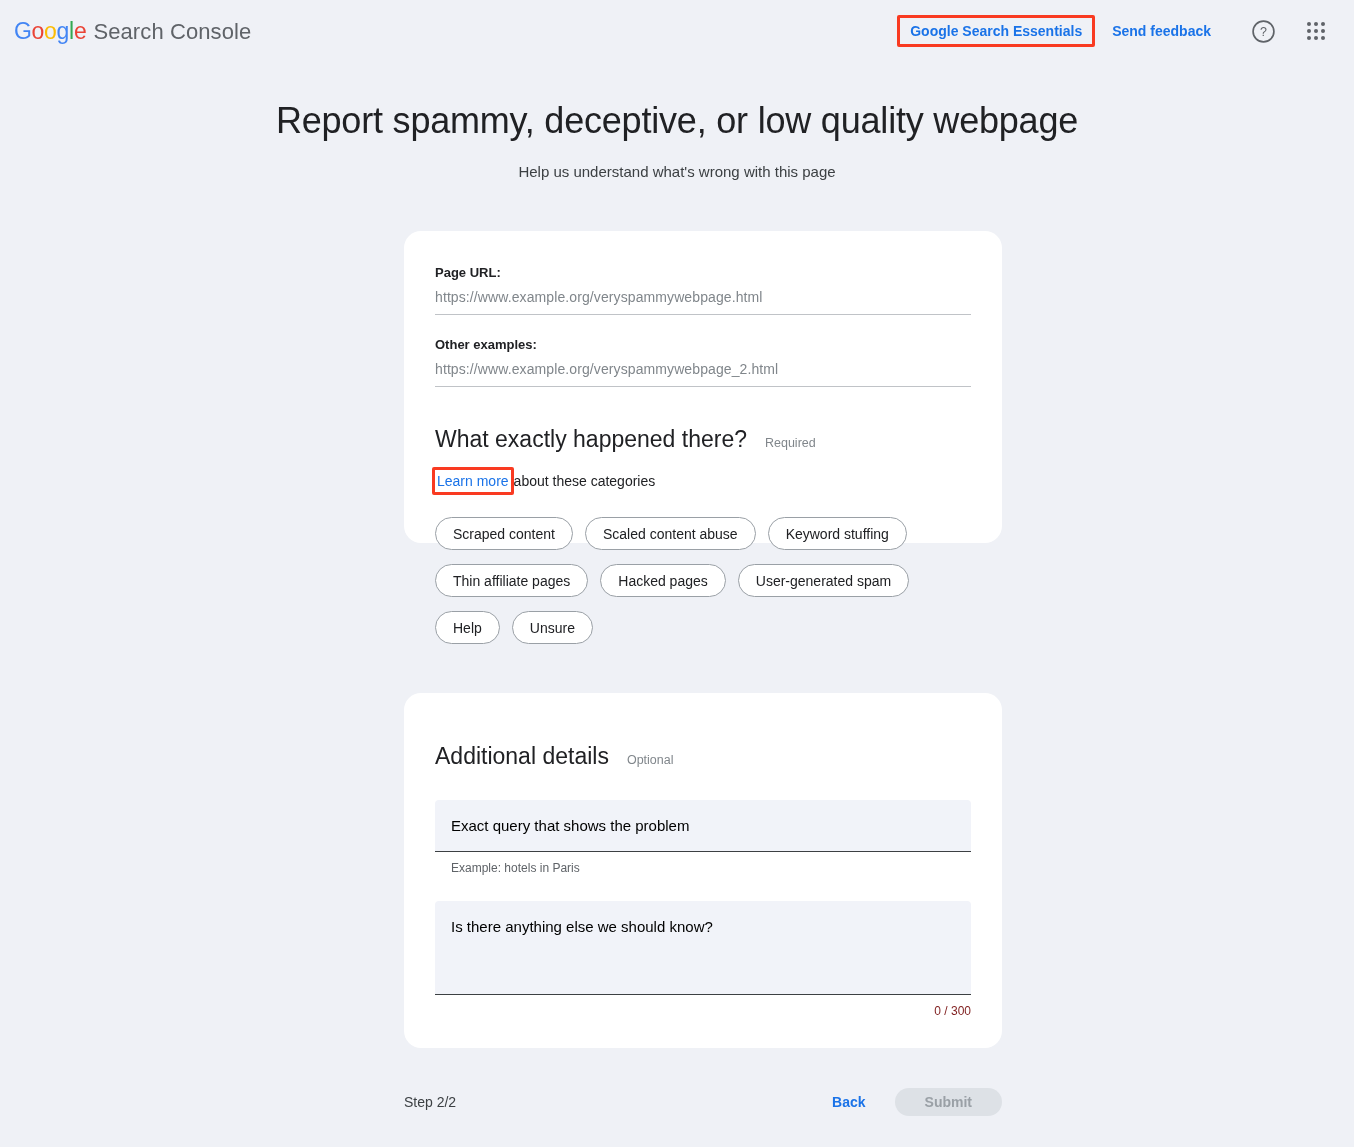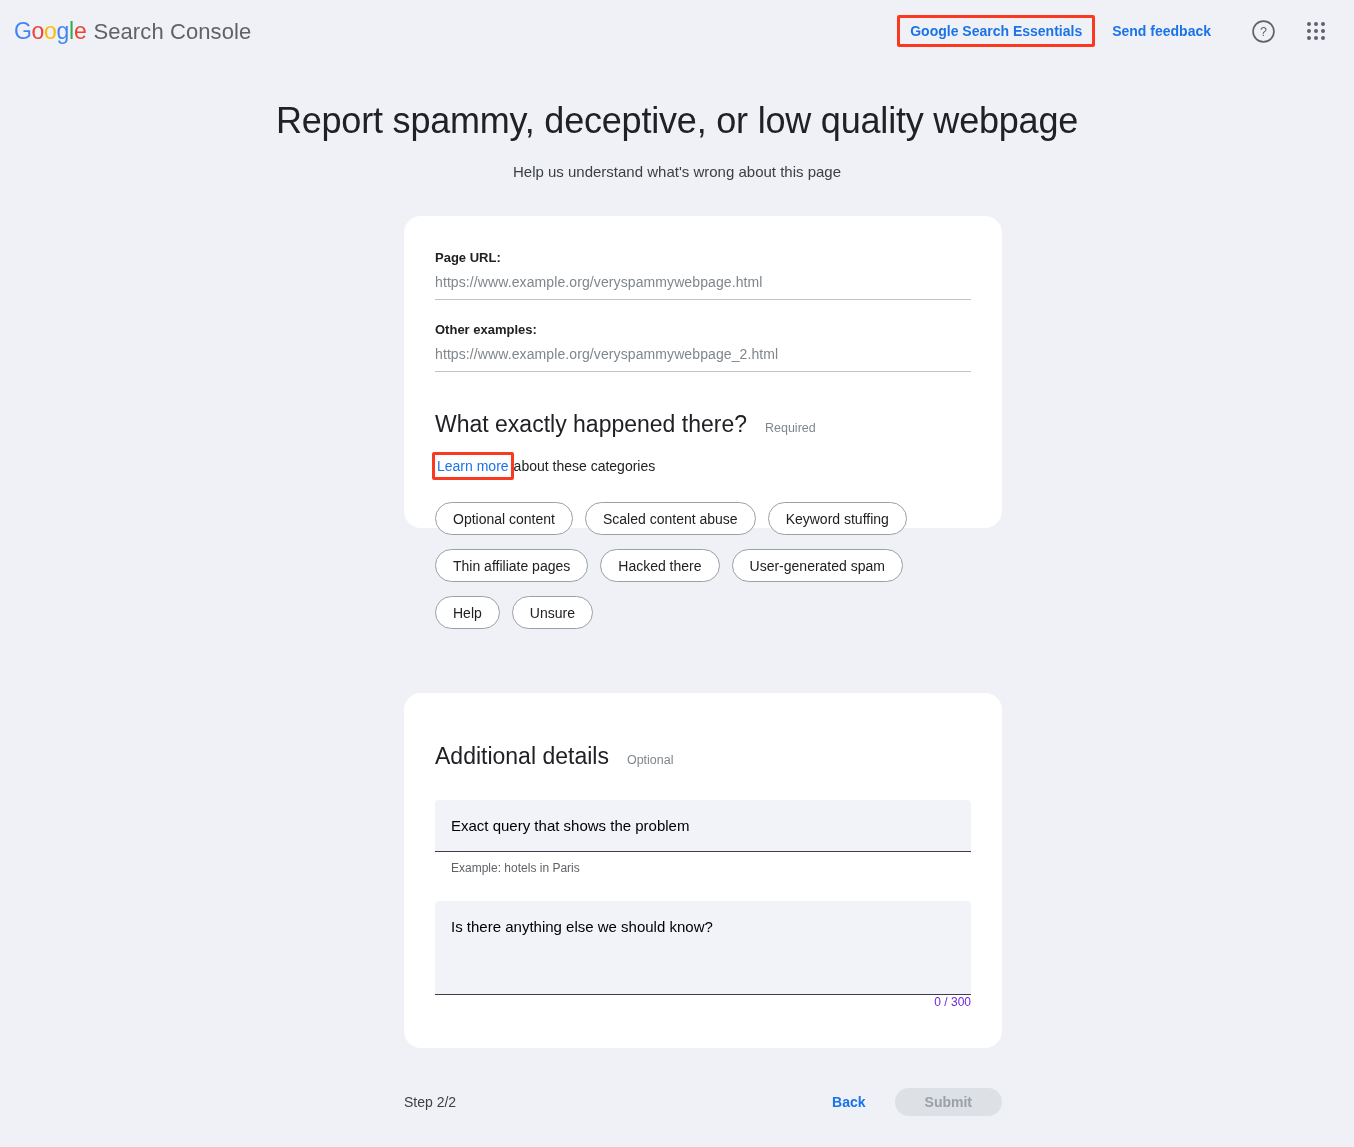--- a/index.html
+++ b/index.html
@@ -125,21 +125,21 @@
   }
 
   
   .card {
     position: absolute;
     left: 404px;
     width: 598px;
     background: #ffffff;
     border-radius: 17px;
   }
-  #card-page { top: 216px; height: 312px; }
+  #card-page { top: 231px; height: 312px; }
   #card-details { top: 693px; height: 355px; }
 
   .card-inner { padding: 34px 31px 0 31px; }
 
   
   .url-field {
     border-bottom: 1px solid #c0c3c7;
     padding-bottom: 9px;
   }
   .url-field + .url-field { margin-top: 22px; }
@@ -240,21 +240,22 @@
     margin-top: 26px;
     background: #f1f3f9;
     border-bottom: 1px solid #3c4043;
     border-radius: 4px 4px 0 0;
     height: 94px;
     padding: 17px 16px;
   }
   .counter {
     text-align: right;
     font-size: 12px;
-    color: #6d28d9;
+    color: #7f1d1d;
+    margin-top: 9px;
   }
 
   
   .footer {
     position: absolute;
     left: 404px;
     width: 598px;
     top: 1080px;
     height: 44px;
     display: flex;
@@ -329,21 +330,21 @@
           <i></i>
           <i></i>
           <i></i>
           <i></i>
       </span>
     </div>
   </div>
 </div>
 
 <h1 class="page-title">Report spammy, deceptive, or low quality webpage</h1>
-<div class="page-sub">Help us understand what's wrong about this page</div>
+<div class="page-sub">Help us understand what's wrong with this page</div>
 
 <div class="card" id="card-page">
   <div class="card-inner">
 
     <div class="url-field">
       <div class="url-label">Page URL:</div>
       <div class="url-value">https://www.example.org/veryspammywebpage.html</div>
     </div>
 
     <div class="url-field">
@@ -358,25 +359,25 @@
 
     <div class="learn-line">
       <a class="learn-link">
         <span>Learn more</span>
         <span class="annot-box"></span>
       </a>
       <span class="learn-tail">about these categories</span>
     </div>
 
     <div class="chips" id="chip-container">
-        <div class="chip">Optional content</div>
+        <div class="chip">Scraped content</div>
         <div class="chip">Scaled content abuse</div>
         <div class="chip">Keyword stuffing</div>
         <div class="chip">Thin affiliate pages</div>
-        <div class="chip">Hacked there</div>
+        <div class="chip">Hacked pages</div>
         <div class="chip">User-generated spam</div>
         <div class="chip">Help</div>
         <div class="chip">Unsure</div>
       </div>
   </div>
 </div>
 
 <div class="card" id="card-details">
   <div class="card-inner">
 

